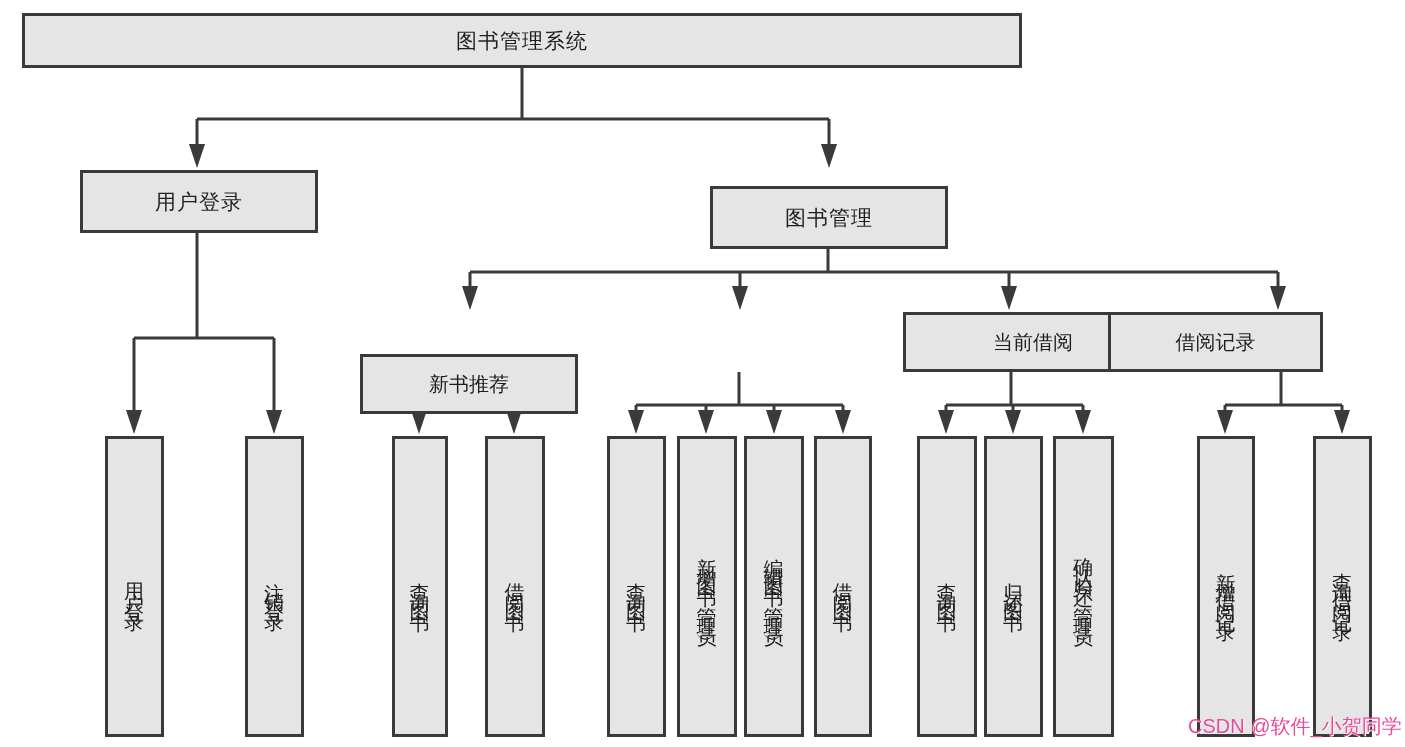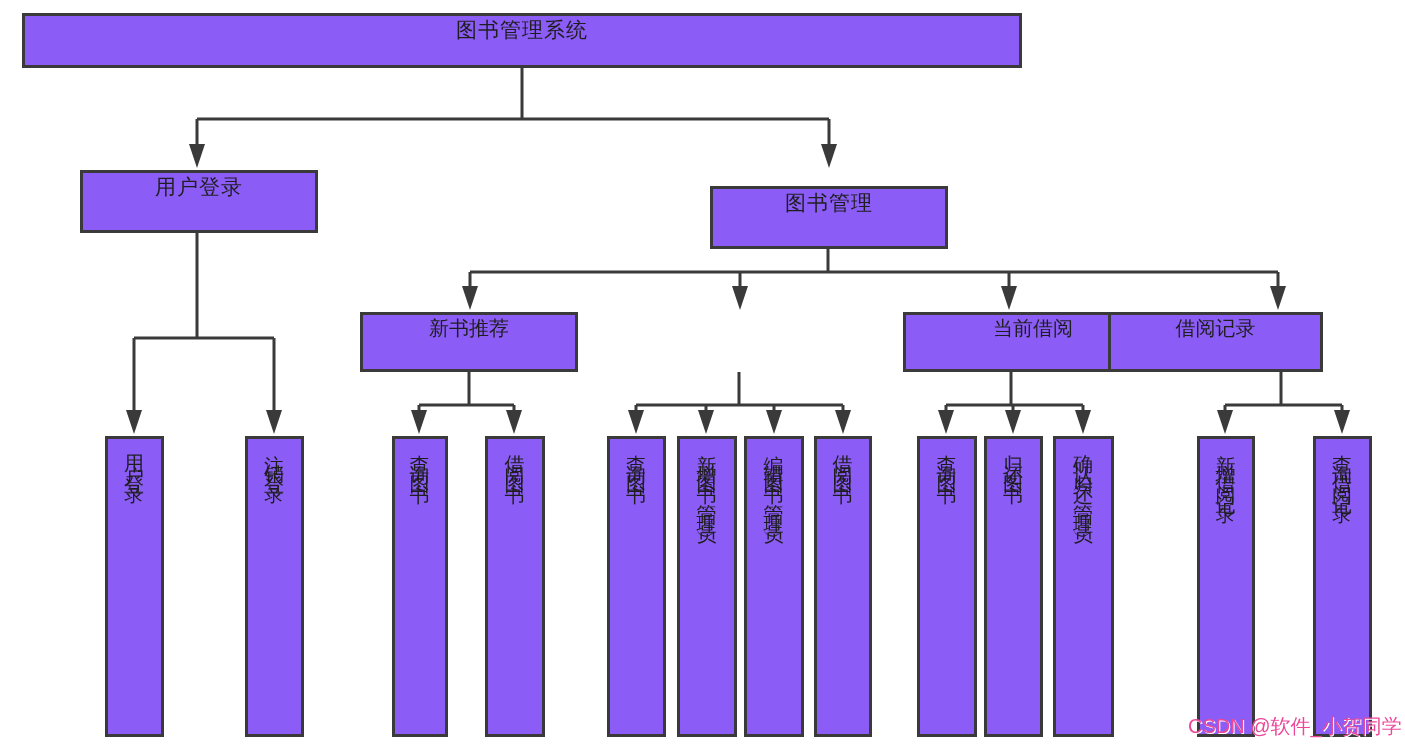--- a/index.html
+++ b/index.html
@@ -13,34 +13,34 @@
     overflow: hidden;
   }
   .connectors {
     position: absolute;
     left: 0; top: 0;
     width: 1405px; height: 747px;
     z-index: 1;
   }
   .node {
     position: absolute;
-    background: #8b5cf6;
+    background: #e5e5e5;
     border: 3px solid #3a3a3a;
     display: flex;
-    align-items: flex-start;
+    align-items: center;
     justify-content: center;
     color: #1e1e1e;
     z-index: 2;
   }
   .node.hlabel { font-size: 21px; letter-spacing: 1px; }
   .node.root    { left: 22px;  top: 13px;  width: 1000px; height: 55px; }
   .node.branch0 { left: 80px;  top: 170px; width: 238px;  height: 63px; }
   .node.branch1 { left: 710px; top: 170px; width: 238px;  height: 63px; margin-top: 16px; }
   .node.mod { top: 312px; height: 60px; font-size: 20px; }
-  .node.mod0 { left: 360px;  width: 218px; }
+  .node.mod0 { left: 360px;  width: 218px; margin-top: 42px; }
   .node.mod1 { left: 631px;  width: 217px; }
   .node.mod2 { left: 903px;  width: 260px; }
   .node.mod3 { left: 1108px; width: 215px; }
   .node.leaf { top: 436px; height: 301px; width: 59px; }
   .vtext {
     writing-mode: vertical-rl;
     text-orientation: mixed;
     font-size: 20px;
     letter-spacing: 10px;
     line-height: 1;

